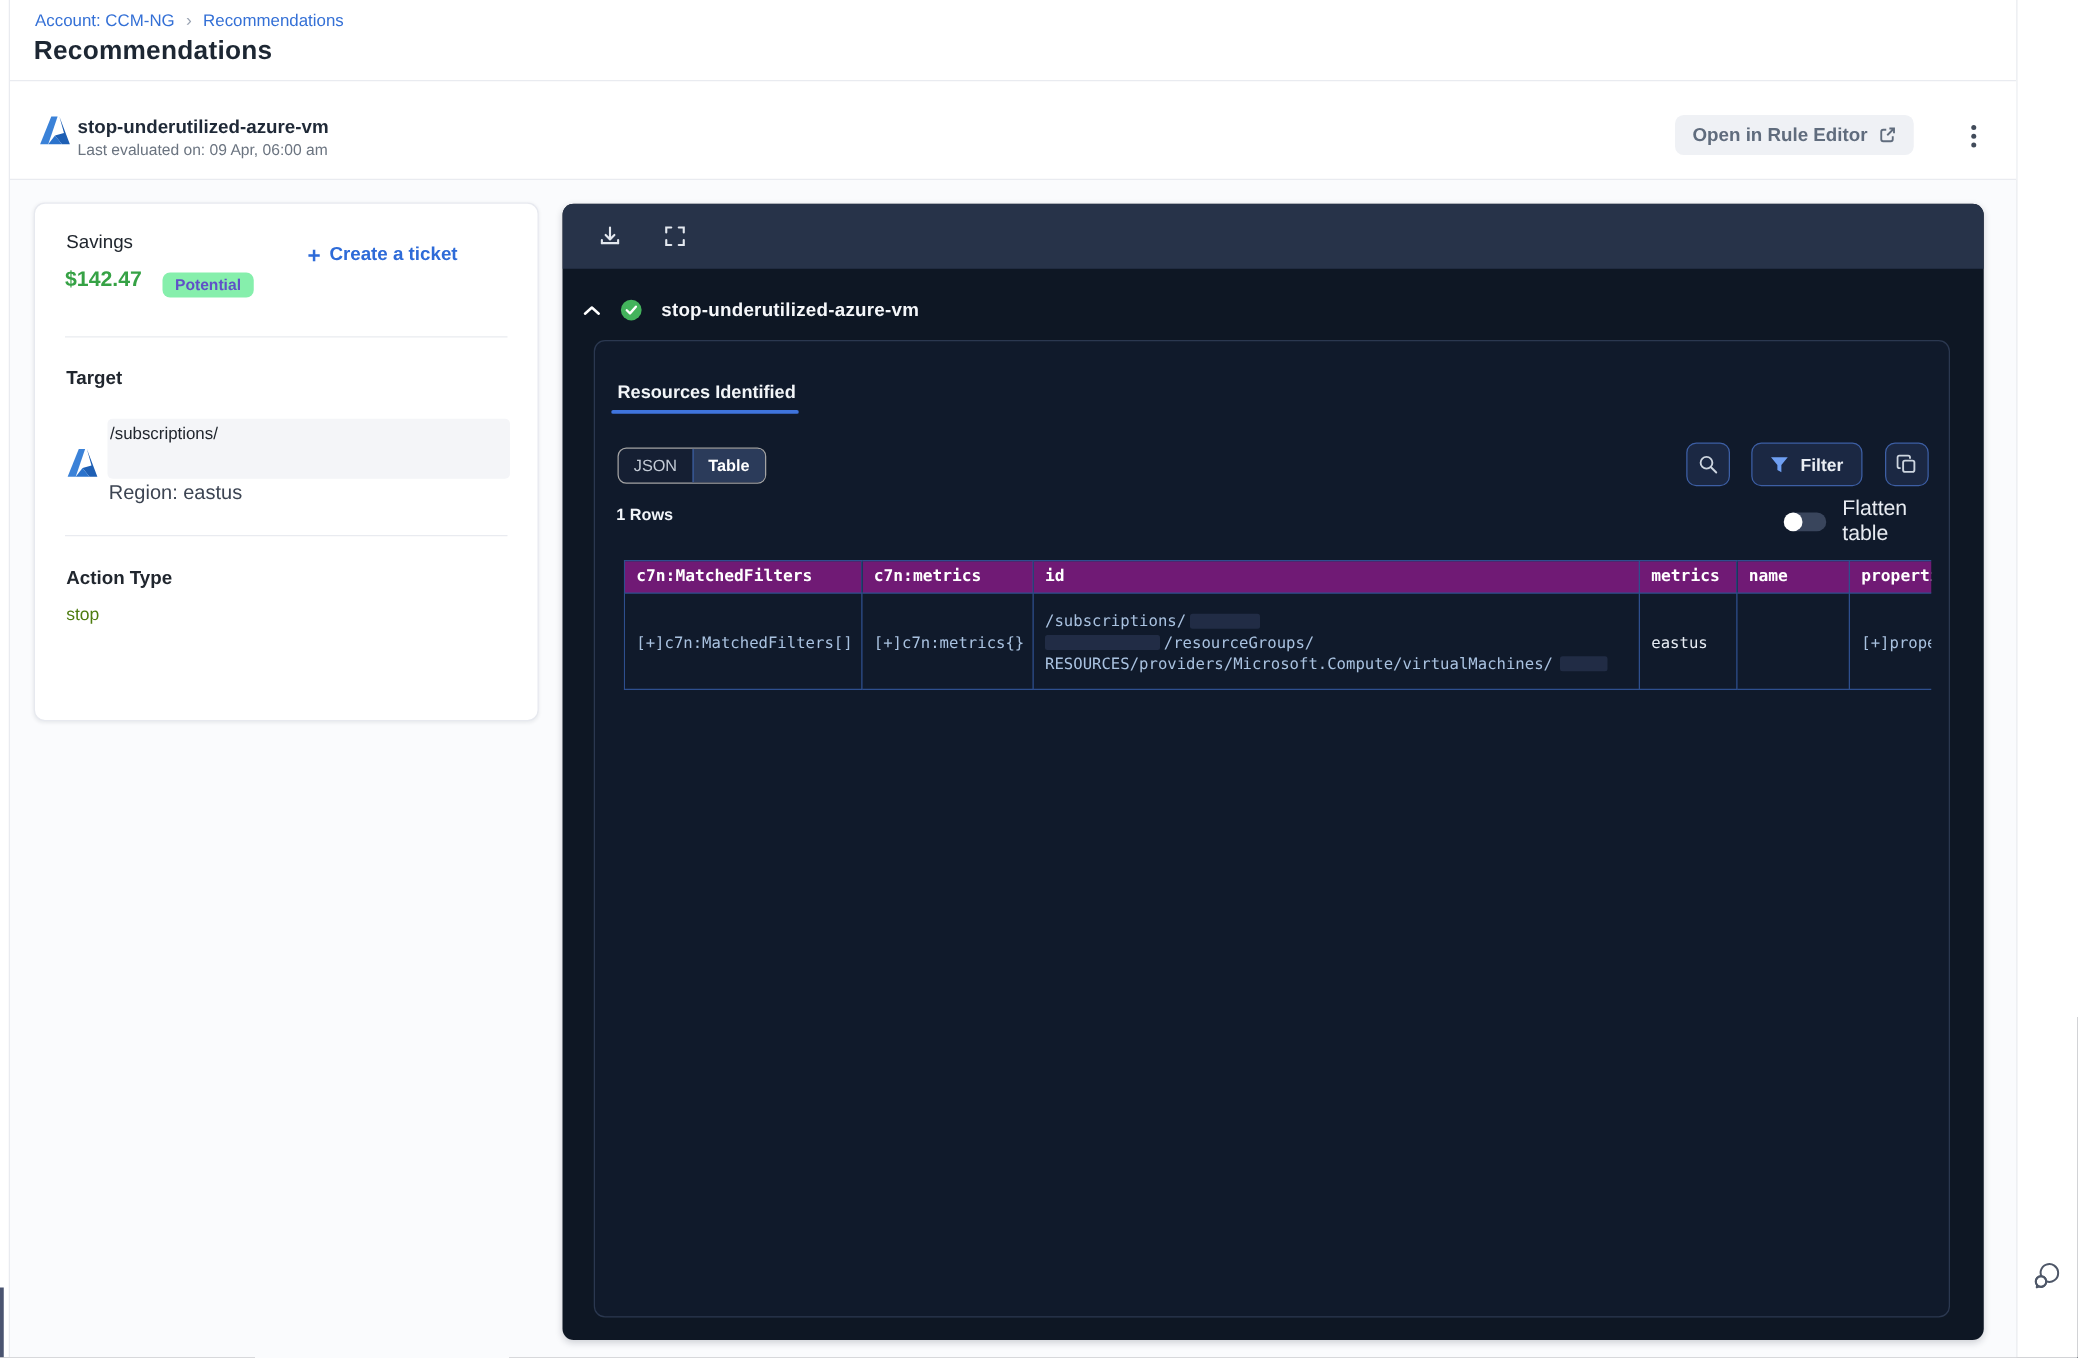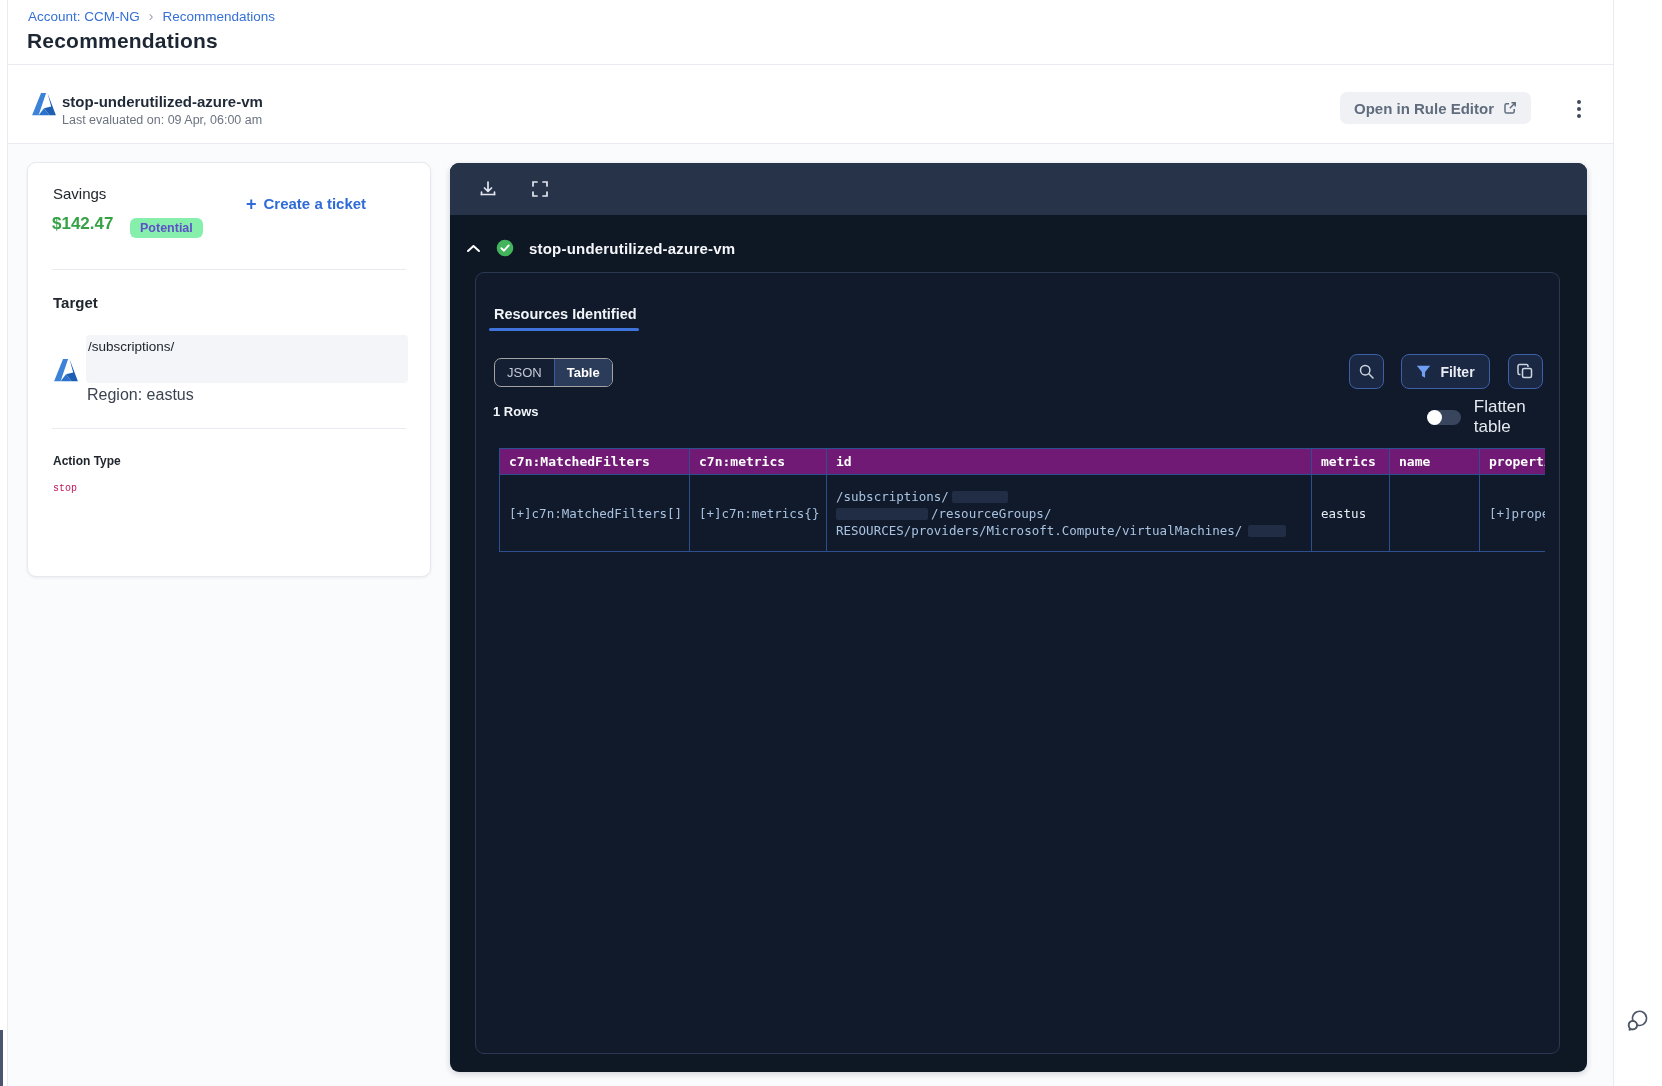--- a/index.html
+++ b/index.html
@@ -41,22 +41,22 @@
   .create-ticket{position:absolute;left:212px;top:31px;display:flex;align-items:center;gap:7px;background:none;border:none;
                  font-family:inherit;font-size:15px;font-weight:700;color:#2e6bd8;cursor:pointer;}
   .create-ticket .plus{font-size:18px;font-weight:700;line-height:14px;}
   .sv-div{position:absolute;left:24px;width:354px;height:1px;background:#e9ebf0;}
   .d1{top:106px;} .d2{top:265px;}
   .tg-label{position:absolute;left:25px;top:131px;font-size:15px;font-weight:700;color:#20262e;}
   .tg-azure{position:absolute;left:24px;top:194px;width:28px;height:28px;}
   .tg-block{position:absolute;left:58px;top:172px;width:322px;height:48px;background:#f4f5f8;border-radius:4px;}
   .tg-path{position:absolute;left:2px;top:4px;font-size:13.5px;color:#21262e;}
   .tg-region{position:absolute;left:59px;top:223px;font-size:16px;color:#3c4452;}
-  .at-label{position:absolute;left:25px;top:291px;font-size:12px;font-weight:700;color:#20262e;}
-  .at-value{position:absolute;left:25px;top:320px;font-size:10px;color:#be185d;font-family:Liberation Mono, monospace;}
+  .at-label{position:absolute;left:25px;top:291px;font-size:15px;font-weight:700;color:#20262e;}
+  .at-value{position:absolute;left:25px;top:320px;font-size:14px;color:#4d7c0f;}
 
   
   .panel{position:absolute;left:450px;top:163px;width:1137px;height:909px;border-radius:9px;
          background:#0e1724;overflow:hidden;box-shadow:0 2px 6px rgba(16,24,40,.18);}
   .panel-toolbar{position:absolute;left:0;top:0;width:100%;height:52px;background:#273349;
                  display:flex;align-items:center;padding-left:28px;gap:32px;box-sizing:border-box;}
   .tool-btn{background:none;border:none;padding:0;cursor:pointer;display:flex;align-items:center;}
   .panel-titlerow{position:absolute;left:16px;top:70px;height:30px;display:flex;align-items:center;gap:15px;}
   .chev-btn{background:none;border:none;padding:0;cursor:pointer;display:flex;}
   .panel-title{font-size:15px;font-weight:700;color:#f5f7fa;letter-spacing:.2px;}

